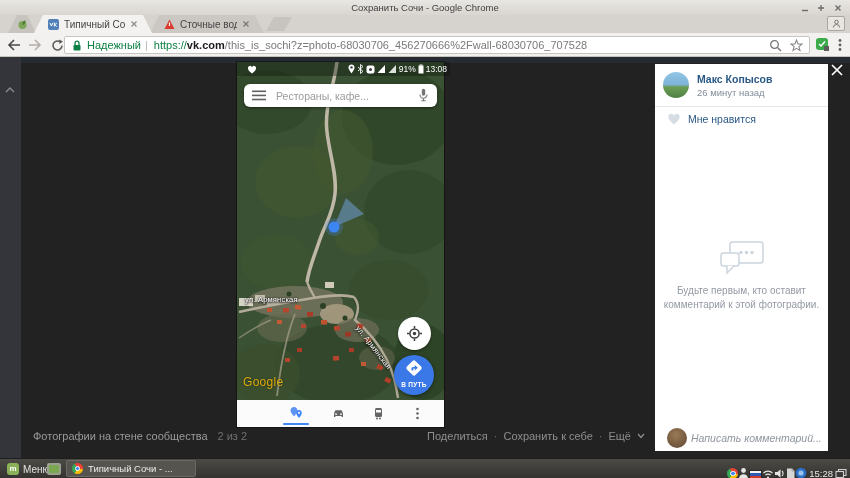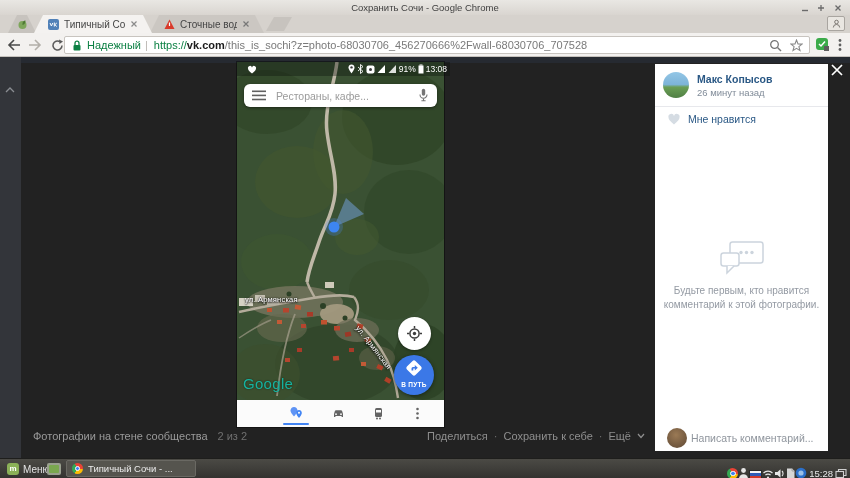--- a/index.html
+++ b/index.html
@@ -42,21 +42,21 @@
   #phone{left:237px;top:5px;width:207px;height:365px;background:#3a5133;box-shadow:0 0 0 1px rgba(0,0,0,.4);}
   #phone-status{position:absolute;left:0;top:0;width:207px;height:14px;background:rgba(10,14,10,.35);
                 display:flex;align-items:center;color:#fff;padding-left:6px;}
   #status-right{position:absolute;right:3px;top:0;height:14px;display:flex;align-items:center;gap:2px;}
   .sttxt{font-size:8.5px;color:#fff;}
   #searchbar{position:absolute;left:7px;top:22px;width:193px;height:23px;background:#fff;border-radius:6px;
              box-shadow:0 1px 3px rgba(0,0,0,.45);display:flex;align-items:center;padding:0 8px;box-sizing:border-box;}
   #search-ph{font-size:10.5px;color:#9b9b9b;margin-left:10px;flex:1;}
   .maplabel{position:absolute;font-size:7.5px;color:#fff;white-space:nowrap;
             text-shadow:0 0 2px #000,0 1px 2px #000;letter-spacing:.2px;}
-  #watermark{position:absolute;left:6px;top:313px;font-size:15px;color:#14b8a6;opacity:.95;
+  #watermark{position:absolute;left:6px;top:313px;font-size:12px;color:#eab308;opacity:.95;
              text-shadow:0 0 2px rgba(0,0,0,.6);letter-spacing:.3px;}
   #compass-btn{position:absolute;left:161px;top:255px;width:33px;height:33px;border-radius:50%;background:#fff;
                box-shadow:0 1px 3px rgba(0,0,0,.4);display:flex;align-items:center;justify-content:center;}
   #route-btn{position:absolute;left:157px;top:293px;width:40px;height:40px;border-radius:50%;background:#3b78e7;
              box-shadow:0 1px 4px rgba(0,0,0,.45);}
   #route-diamond{position:absolute;left:14px;top:7px;width:12px;height:12px;background:#fff;border-radius:2px;transform:rotate(45deg);}
   #route-arrow{position:absolute;left:15px;top:8px;}
   #route-label{position:absolute;left:0;width:40px;top:26px;text-align:center;font-size:6.5px;font-weight:bold;color:#fff;letter-spacing:.3px;}
   #phone-nav{position:absolute;left:0;top:338px;width:207px;height:27px;background:#fbfbfb;}
   .pnav{position:absolute;top:6px;width:15px;height:15px;}
@@ -75,21 +75,21 @@
   #author-avatar{position:absolute;left:8px;top:8px;width:26px;height:26px;border-radius:50%;
                  background:linear-gradient(180deg,#93c6e6 0%,#7db4d8 48%,#6a9e55 58%,#507f44 100%);}
   #author-name{position:absolute;left:42px;top:9px;font-size:10.5px;font-weight:bold;color:#2a5885;}
   #author-time{position:absolute;left:42px;top:23px;font-size:9.5px;color:#818c99;}
   #like-divider{position:absolute;left:0;top:42px;width:173px;height:1px;background:#e7e8ec;}
   #like-row{position:absolute;left:12px;top:49px;display:flex;align-items:center;gap:7px;}
   #like-label{font-size:10.5px;color:#2a5885;}
   #empty-icon{position:absolute;left:64px;top:176px;}
   .empty-line{position:absolute;left:0;width:173px;text-align:center;font-size:10px;color:#949aa3;}
   #empty-1{top:221px;} #empty-2{top:235px;}
-  #comment-row{position:absolute;left:12px;top:364px;display:flex;align-items:center;gap:4px;}
+  #comment-row{position:absolute;left:12px;top:364px;display:flex;align-items:center;gap:4px;font-style:italic;}
   #my-avatar{width:20px;height:20px;border-radius:50%;background:radial-gradient(circle at 45% 35%,#9b7a55,#5d4733);}
   #comment-ph{font-size:10.5px;color:#8f959d;}
 
   
   #taskbar{left:0;top:458px;width:850px;height:20px;background:linear-gradient(#4b4a45,#343330);border-top:1px solid #1e1e1c;box-sizing:border-box;}
   #menu-btn{position:absolute;left:2px;top:2px;height:16px;display:flex;align-items:center;gap:4px;padding:0 5px;}
   #mint-logo{width:12px;height:12px;background:#8bb158;border-radius:3px;color:#fff;font-size:8px;font-weight:bold;
              display:flex;align-items:center;justify-content:center;line-height:1;}
   #menu-label{font-size:10px;color:#e3e3e3;}
   #desktop-btn{position:absolute;left:47px;top:4px;width:14px;height:12px;background:#9aa08f;border-radius:2px;
@@ -413,21 +413,21 @@
         <span id="like-label">Мне нравится</span>
       </div>
       <svg id="empty-icon" width="46" height="36" viewBox="0 0 46 36">
         <rect x="11" y="2" width="33" height="21" rx="2.5" fill="#fff" stroke="#ccd4dd" stroke-width="1.5"></rect>
         <circle cx="22" cy="12.5" r="1.7" fill="#ccd4dd"></circle>
           <circle cx="27.5" cy="12.5" r="1.7" fill="#ccd4dd"></circle>
           <circle cx="33" cy="12.5" r="1.7" fill="#ccd4dd"></circle>
         <rect x="2" y="13" width="18" height="13" rx="2.5" fill="#fff" stroke="#ccd4dd" stroke-width="1.5"></rect>
         <path d="M8 26 L8 33 L15 26" fill="#fff" stroke="#ccd4dd" stroke-width="1.5"></path>
       </svg>
-      <div class="empty-line" id="empty-1">Будьте первым, кто нравится</div>
+      <div class="empty-line" id="empty-1">Будьте первым, кто оставит</div>
       <div class="empty-line" id="empty-2">комментарий к этой фотографии.</div>
       <div id="comment-row">
         <div id="my-avatar"></div>
         <span id="comment-ph">Написать комментарий...</span>
       </div>
     </div>
   </div>
 
   <div class="abs" id="taskbar">
     <div id="menu-btn">

